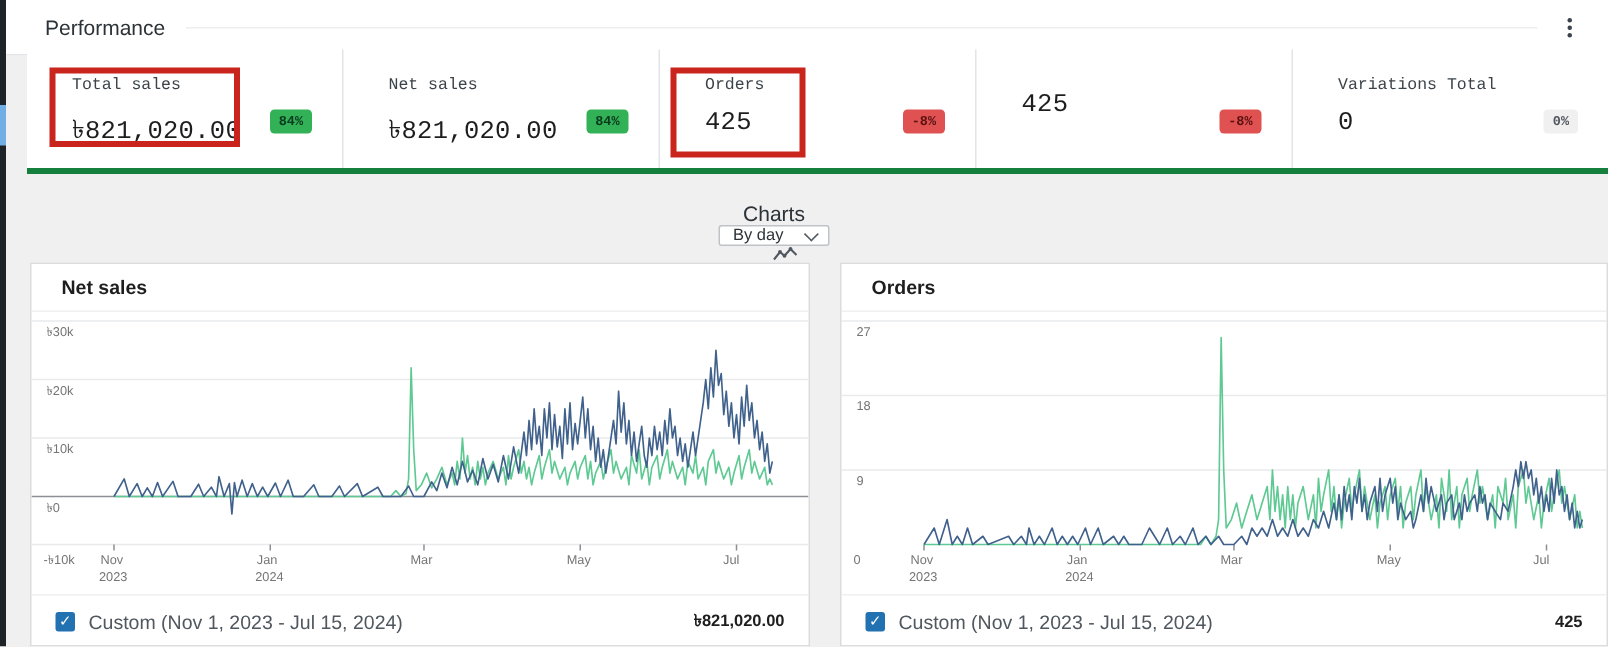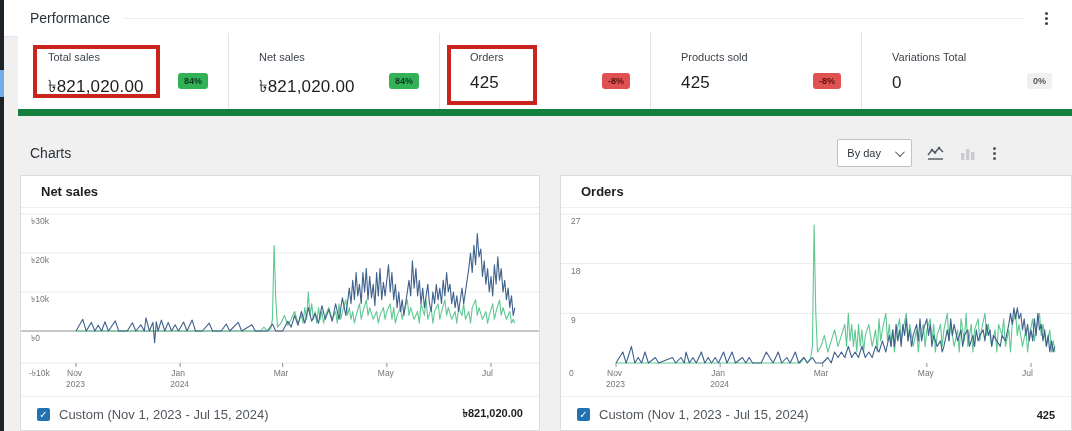--- a/index.html
+++ b/index.html
@@ -12,39 +12,39 @@
   
   .perf-header { position:absolute; left:4px; top:0; width:1068px; height:37px; background:#fff;
                  border-bottom:1px solid #e2e4e7; display:flex; align-items:center; padding:0 18px 0 26px; }
   .perf-header .title { font-size:14px; color:#2c3338; white-space:nowrap; }
   .header-rule { flex:1; height:1px; background:#eceef0; margin:0 14px; }
   .kebab { display:flex; flex-direction:column; gap:2px; padding:4px 6px; cursor:pointer; }
   .kebab i { width:3px; height:3px; border-radius:50%; background:#3c434a; display:block; }
 
   
   .stats { position:absolute; left:18px; top:33px; width:1054px; height:83px; background:#fff;
-           display:flex; border-bottom:7px solid #15803d; }
+           display:flex; border-bottom:4px solid #15803d;font-family:Liberation Mono, monospace; }
   .stat-card { flex:1 1 0; position:relative; border-right:1px solid #e2e4e7; padding:18px 18px 0 30px; cursor:pointer; }
   .stat-card:last-child { border-right:none; }
   .stat-label { font-size:11px; color:#3c434a; }
   .stat-value { font-size:17px; color:#1e1e1e; margin-top:10px; letter-spacing:.2px; }
   .stat-badge { position:absolute; right:20px; top:40px; font-size:9px; font-weight:bold;
                 padding:3px 6px; border-radius:3px; }
   .badge-positive { background:#33b157; color:#0a3b1e;margin-left:12px; }
   .badge-negative { background:#e05252; color:#5c1111; }
   .badge-neutral  { background:#f0f0f1; color:#50575e; }
 
   
   .hl-rect { position:absolute; border:4px solid #c9251c; pointer-events:none; z-index:5; }
   .hl-rect.r1 { left:33px; top:45px; width:127px; height:53px; }
   .hl-rect.r2 { left:447px; top:45px; width:90px; height:60px; }
 
   
   .charts-header { position:absolute; left:4px; top:134px; width:1012px; height:38px;
-                   display:flex; align-items:center; padding:0 14px 0 26px; }
+                   display:flex; align-items:center; padding:0 14px 0 26px;flex-direction:column; }
   .charts-header .title { font-size:14px; color:#2c3338; white-space:nowrap; }
   .interval-select { display:flex; align-items:center; gap:14px; background:#fff; border:1px solid #bfc3c7;
                      border-radius:2px; height:28px; padding:0 9px; font-size:11px; color:#2c3338; cursor:pointer; }
   .chev { width:7px; height:7px; border-right:1.5px solid #50575e; border-bottom:1.5px solid #50575e;
           transform:rotate(45deg) translateY(-2px); }
   .icon-btn { margin-left:14px; cursor:pointer; display:flex; align-items:center; }
   .charts-header .kebab { margin-left:10px; }
   .charts-header .kebab i { background:#50575e; }
 
   
@@ -92,21 +92,20 @@
     <div class="stat-label">Net sales</div>
     <div class="stat-value">৳821,020.00</div>
     <span class="stat-badge badge-positive">84%</span>
   </div>
   <div class="stat-card">
     <div class="stat-label">Orders</div>
     <div class="stat-value">425</div>
     <span class="stat-badge badge-negative">-8%</span>
   </div>
   <div class="stat-card">
-    <div class="stat-label">Products sold</div>
     <div class="stat-value">425</div>
     <span class="stat-badge badge-negative">-8%</span>
   </div>
   <div class="stat-card">
     <div class="stat-label">Variations Total</div>
     <div class="stat-value">0</div>
     <span class="stat-badge badge-neutral">0%</span>
   </div>
 </div>
 

